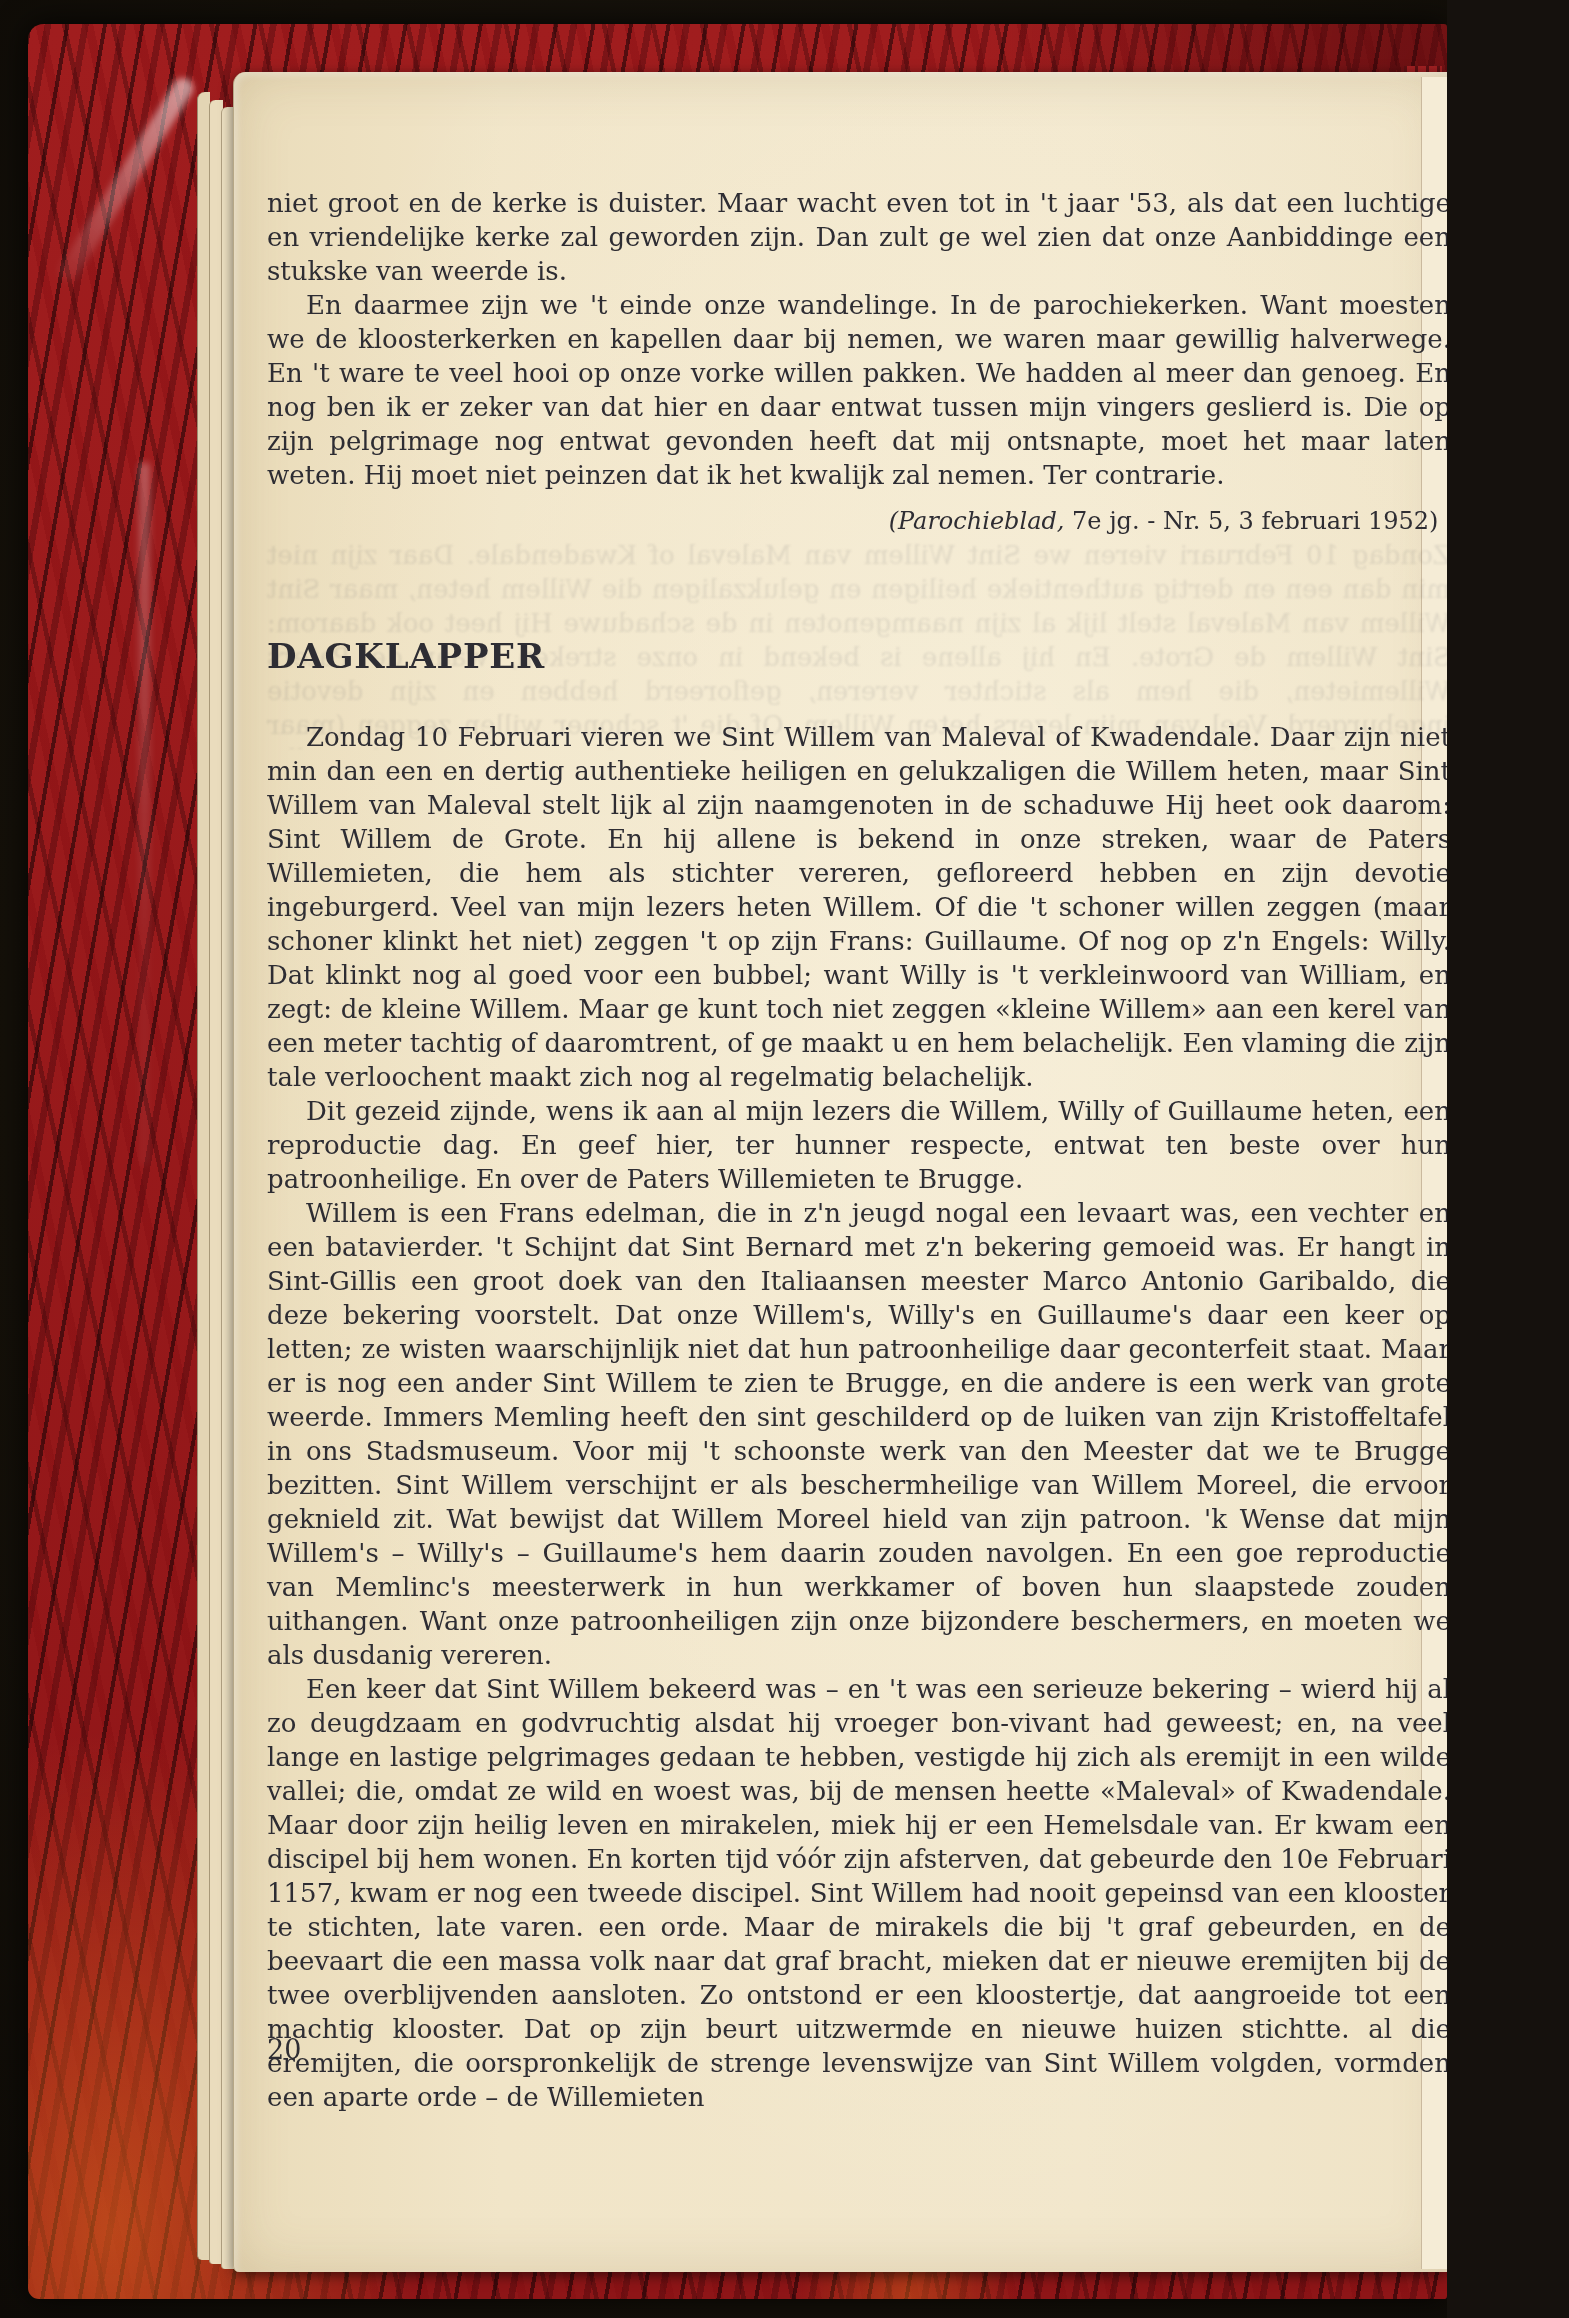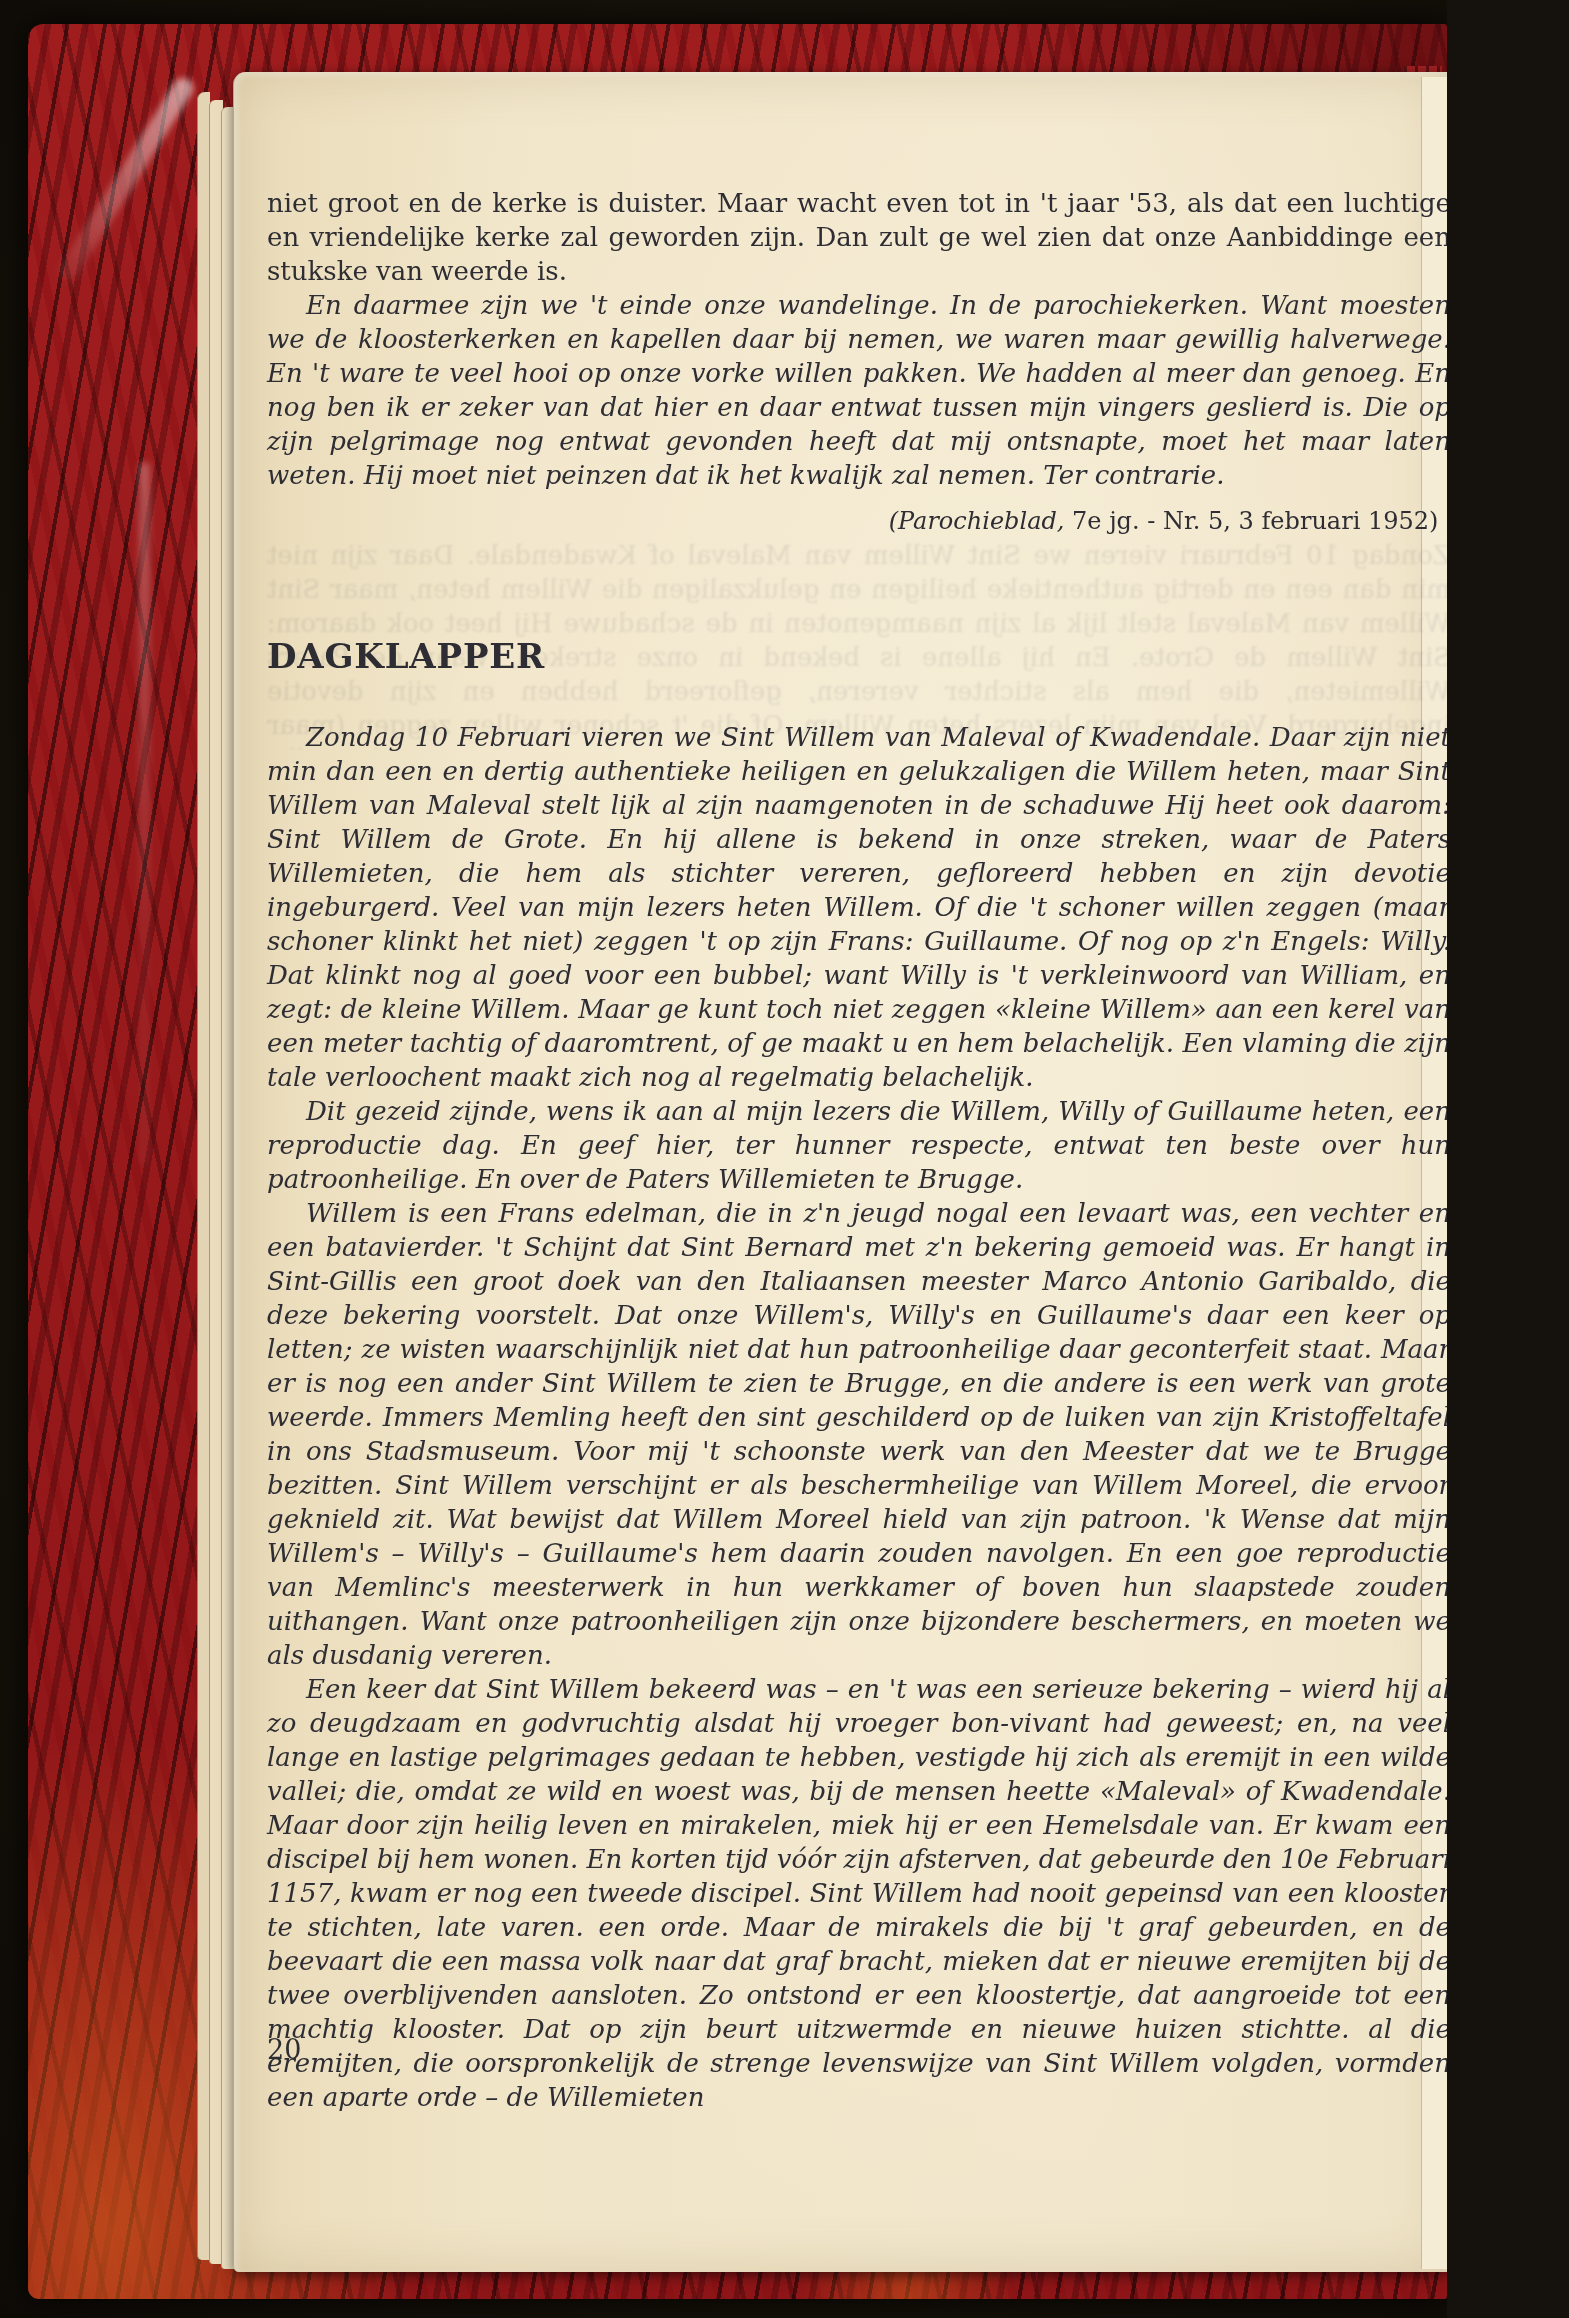--- a/index.html
+++ b/index.html
@@ -64,21 +64,21 @@
   }
   
   .ghost{
     position:absolute;left:33px;width:1184px;top:466px;height:211px;overflow:hidden;
     color:rgba(85,82,92,.12);font-size:26px;line-height:34px;text-align:justify;
     transform:scaleX(-1);filter:blur(1.3px);pointer-events:none;
   }
   
   .text-block{position:absolute;left:33px;top:114px;width:1184px;color:var(--ink);}
   .body-text{margin:0;font-size:26px;line-height:34px;text-align:justify;text-justify:inter-word;}
-  .indent{text-indent:39px;font-style:italic;}
+  .indent{text-indent:39px;}
   .attribution{margin:11px;font-size:24px;line-height:36px;text-align:right;padding-right:1.6px;}
   .attribution .it{font-style:italic;}
   .heading{margin:98px 0 44px 0;text-align:left;font-size:34px;line-height:39px;font-weight:bold;letter-spacing:0.8px;color:var(--ink);}
   .page-number{position:absolute;left:33px;width:1184px;top:1962px;font-size:27px;color:var(--ink);}
 </style>
 </head>
 <body>
 
 <div class="scene">
 

